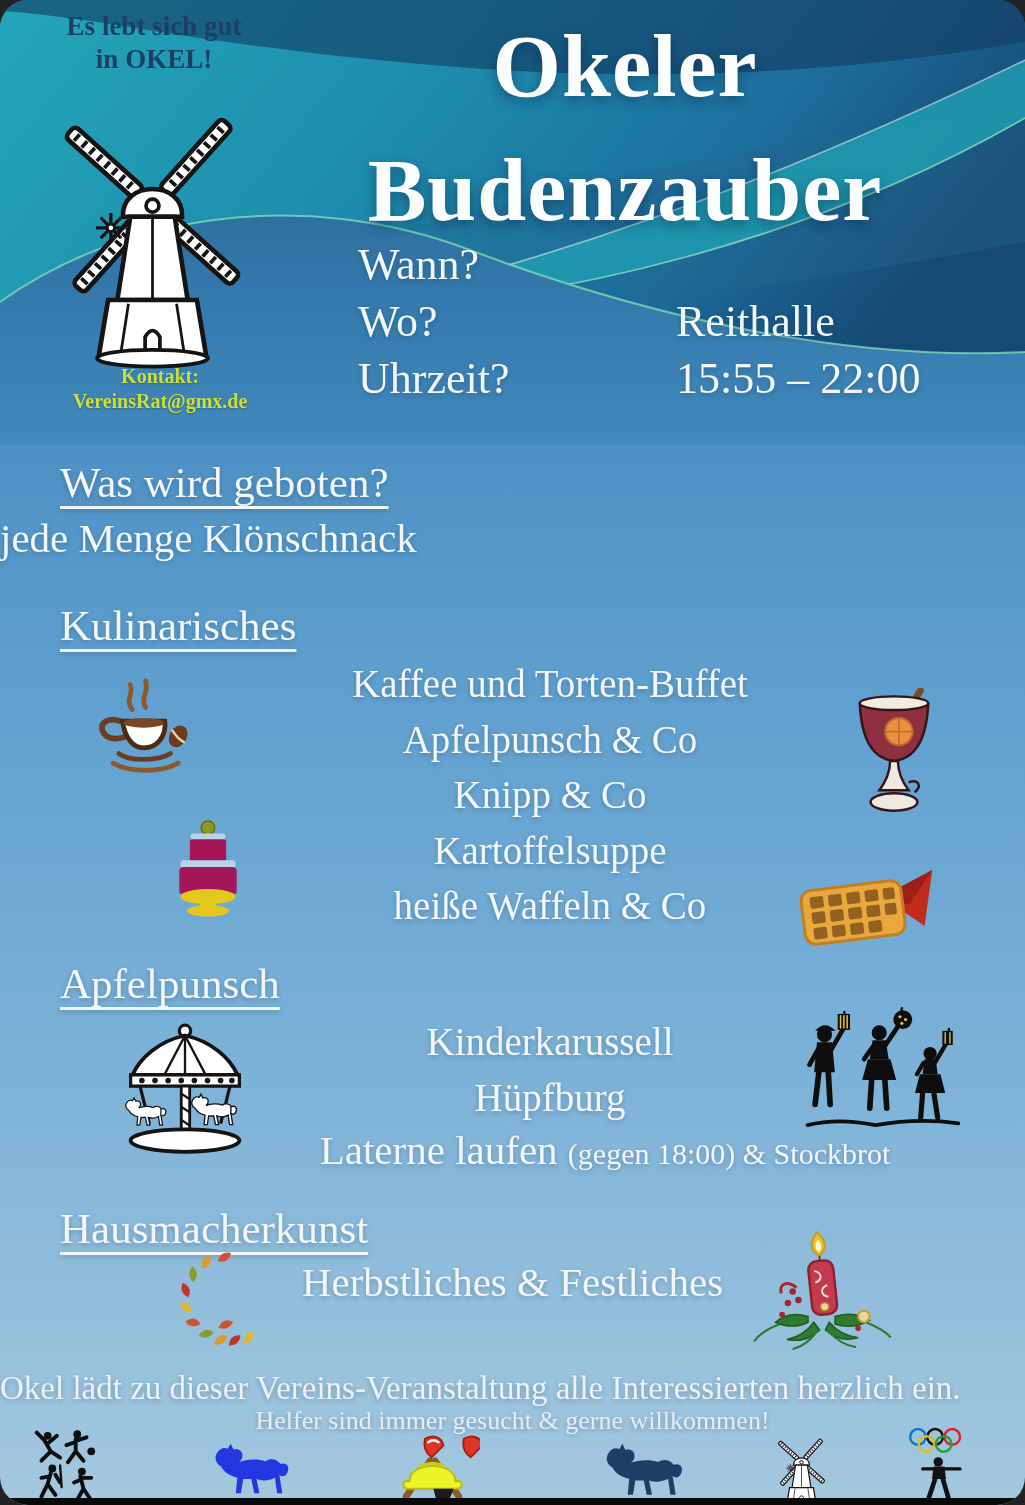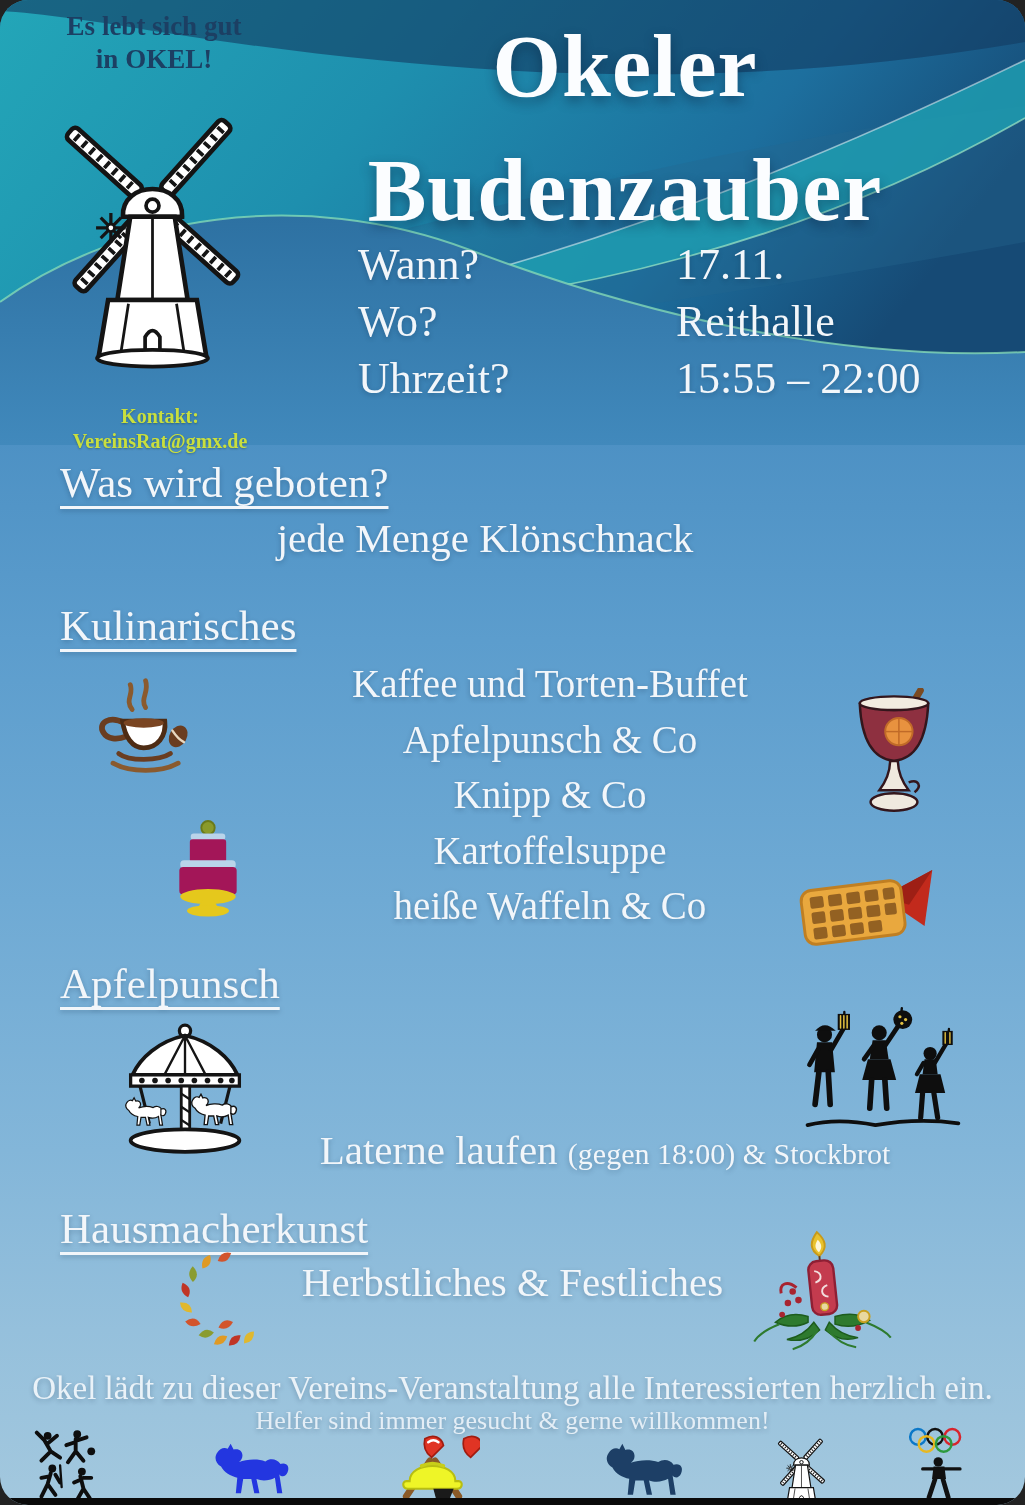--- a/index.html
+++ b/index.html
@@ -9,37 +9,37 @@
     background:linear-gradient(180deg,#2d6f9f 0px,#3f86b8 320px,#4d91c4 440px,
       #5c9dcd 640px,#6faad4 900px,#83b6d9 1150px,#95c0dc 1330px,#a3c8de 100%);
     color:#f2f6fa;
     border-radius:28px;
   }
   .abs{position:absolute;}
   .txt{text-shadow:0 2px 5px rgba(15,40,70,.28);}
   .badge{left:34px;top:10px;width:240px;text-align:center;color:#1c3f63;
          font-weight:bold;font-size:27px;line-height:33px;text-shadow:none;}
   .contact{left:20px;top:364px;width:280px;text-align:center;color:#c9df3e;
-           font-weight:bold;font-size:20px;line-height:25px;text-shadow:0 1px 2px rgba(20,40,20,.35);margin-top:40px;}
+           font-weight:bold;font-size:20px;line-height:25px;text-shadow:0 1px 2px rgba(20,40,20,.35);}
   .title{left:225px;width:800px;text-align:center;font-weight:bold;font-size:88px;
          letter-spacing:1px;color:#fbfdff;text-shadow:0 5px 12px rgba(8,30,60,.45);}
   .t1{top:16px;} .t2{top:140px;}
   .qa{left:358px;top:236px;width:600px;font-size:44px;line-height:57px;}
   .qa-row{display:flex;}
   .qa-label{flex:0 0 318px;}
   .heading{left:60px;font-size:43px;text-decoration:underline;
            text-decoration-thickness:2.5px;text-underline-offset:9px;}
   .h-offer{top:458px;} .h-culinary{top:601px;} .h-exciting{top:959px;} .h-home{top:1204px;}
-  .subline{left:0;top:514px;width:970px;text-align:center;font-size:41px;}
+  .subline{left:0;top:514px;width:970px;text-align:left;font-size:41px;}
   .list{left:100px;width:900px;text-align:center;font-size:39px;line-height:55.5px;}
   .l-culinary{top:656px;} .l-exciting{top:1014px;}
   .lantern{left:185px;top:1126px;width:840px;text-align:center;font-size:41px;}
   .lantern small{font-size:30px;}
   .home-item{left:10px;top:1258px;width:1005px;text-align:center;font-size:41px;}
-  .footer1{left:0;top:1370px;width:1025px;text-align:center;font-size:33px;color:#eaf2f8;}
+  .footer1{left:0;top:1370px;width:1025px;text-align:left;font-size:33px;color:#eaf2f8;}
   .footer2{left:0;top:1406px;width:1025px;text-align:center;font-size:26px;color:#e4eef6;}
   .bottom-bar{left:0;bottom:0;width:1025px;height:7px;background:#0a0a0a;}
 </style>
 </head>
 <body>
 
 <div class="poster">
 
   <svg class="abs" style="left:0;top:0" width="1025" height="445" viewBox="0 0 1025 445">
     <defs>
@@ -122,21 +122,20 @@
     <div>Kontakt:</div>
     <div>VereinsRat@gmx.de</div>
   </div>
 
   <div class="abs title t1">Okeler</div>
   <div class="abs title t2">Budenzauber</div>
 
   <div class="abs txt qa">
     <div class="qa-row">
       <span class="qa-label">Wann?</span>
-      <span>17.11.</span>
     </div>
     <div class="qa-row">
       <span class="qa-label">Wo?</span>
       <span>Reithalle</span>
     </div>
     <div class="qa-row">
       <span class="qa-label">Uhrzeit?</span>
       <span>15:55 – 22:00</span>
     </div>
   </div>
@@ -208,20 +207,24 @@
         <rect x="93" y="61" width="12" height="12" rx="2"></rect>
         <rect x="17" y="77" width="14" height="12" rx="2"></rect>
           <rect x="36" y="77" width="14" height="12" rx="2"></rect>
         <rect x="55" y="77" width="14" height="12" rx="2"></rect>
           <rect x="74" y="77" width="14" height="12" rx="2"></rect>
       </g>
     </g>
   </svg>
 
   <div class="abs txt heading h-exciting">Apfelpunsch</div>
+  <div class="abs txt list l-exciting">
+    <div>Kinderkarussell</div>
+    <div>Hüpfburg</div>
+  </div>
   <div class="abs txt lantern">
     <span>Laterne laufen </span><small>(gegen 18:00) &amp; Stockbrot</small>
   </div>
 
   <svg class="abs" style="left:110px;top:1022px" width="150" height="132" viewBox="0 0 160 140">
     <g stroke="#141414" fill="#fff">
       <circle cx="80" cy="9" r="6" stroke-width="3.5"></circle>
       <path d="M80,14 C52,20 32,38 24,56 L136,56 C128,38 108,20 80,14 Z" stroke-width="4"></path>
       <path d="M80,14 L58,56 M80,14 L80,56 M80,14 L102,56" fill="none" stroke-width="2.5"></path>
       <rect x="22" y="56" width="116" height="12" stroke-width="3.5"></rect>

